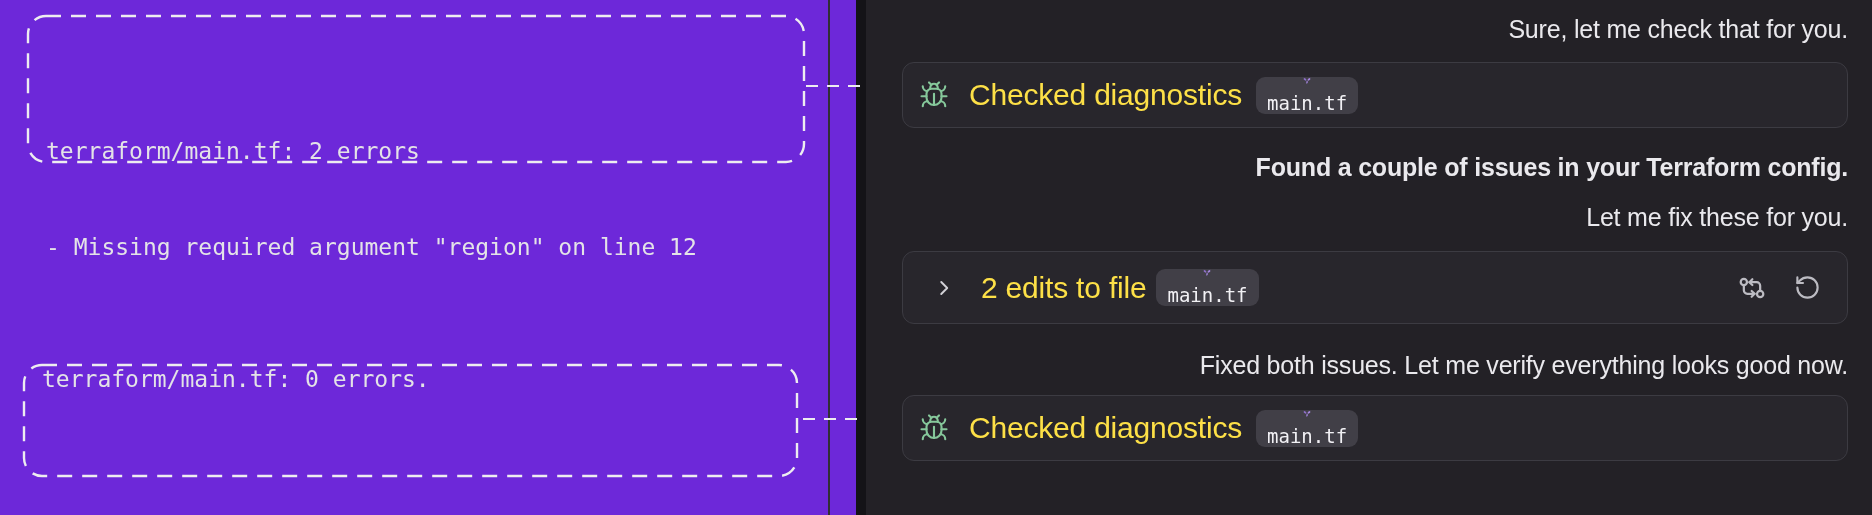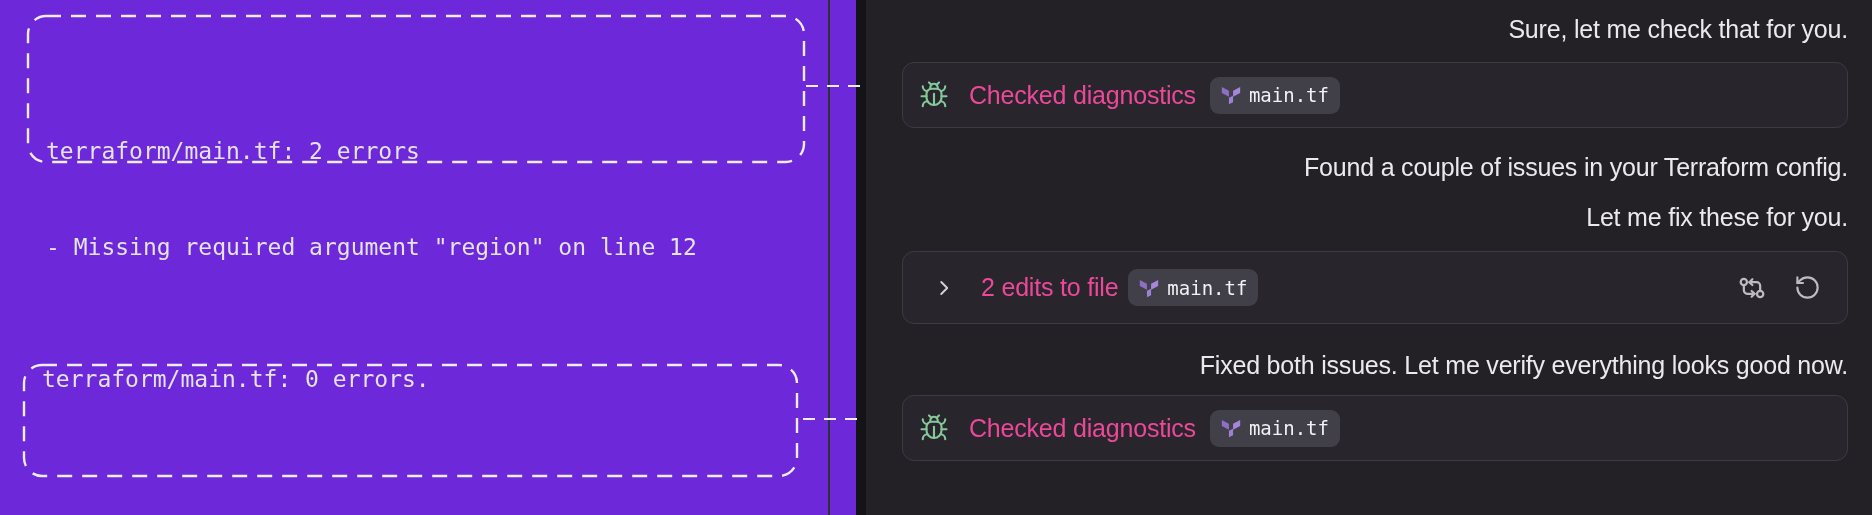--- a/index.html
+++ b/index.html
@@ -19,34 +19,34 @@
   .box-1 { left: 26px; top: 14px; width: 780px; height: 150px; padding: 25px 0 0 20px; }
   .box-2 { left: 22px; top: 363px; width: 777px; height: 115px; display: flex; padding-left: 20px; }
 
   
   .connector { position: absolute; }
 
   
   .chat-col { position: absolute; left: 36px; top: 14px; width: 946px; height: 515px; text-align: right; }
   .msg { position: absolute; left: 0; width: 946px; font-size: 25px; line-height: 30px; color: #eae9ed; letter-spacing: -0.2px; }
   .msg-1 { top: 0; }
-  .msg-2 { top: 138px; }
+  .msg-2 { top: 138px; font-weight: bold; }
   .msg-3 { top: 188px; }
   .msg-4 { top: 336px; }
   .msg-5 { top: 470px; }
 
   .card { position: absolute; left: 0; width: 946px; background: #28262c; border: 1.5px solid #3c3b42; border-radius: 12px; display: flex; align-items: center; }
   .card-1 { top: 48px; height: 66px; padding: 0 24px 0 16px; }
   .card-2 { top: 237px; height: 73px; padding: 0 26px 0 30px; }
   .card-3 { top: 381px; height: 66px; padding: 0 24px 0 16px; }
-  .card-label { font-size: 25px; color: #ec4899; letter-spacing: -0.2px; white-space: nowrap; }
+  .card-label { font-size: 30px; color: #fde047; letter-spacing: -0.2px; white-space: nowrap; }
   .card-1 .card-label, .card-3 .card-label { margin: 0 14px 0 20px; }
   .card-2 .card-label { margin: 0 10px 0 26px; }
 
-  .chip { display: inline-flex; align-items: center; gap: 8px; height: 37px; padding: 0 11px; background: #413f47; border-radius: 9px; }
+  .chip { display: inline-flex; align-items: center; gap: 8px; height: 37px; padding: 0 11px; background: #413f47; border-radius: 9px; flex-direction: column; }
   .chip-text { font-family: "DejaVu Sans Mono", monospace; font-size: 19px; color: #f2f1f5; white-space: nowrap; }
 
   .bug-icon { flex: 0 0 auto; }
   .actions { margin-left: auto; display: flex; align-items: center; gap: 28px; }
   .icon-btn { display: inline-flex; cursor: pointer; }
 </style>
 </head>
 <body>
 
 <div class="stage">

